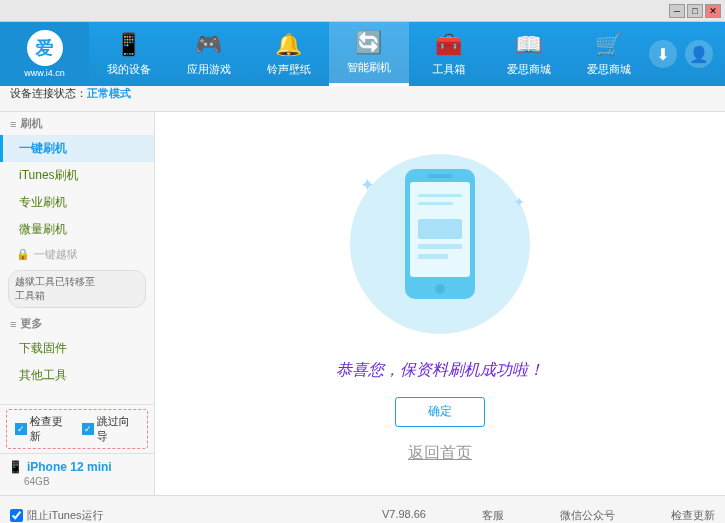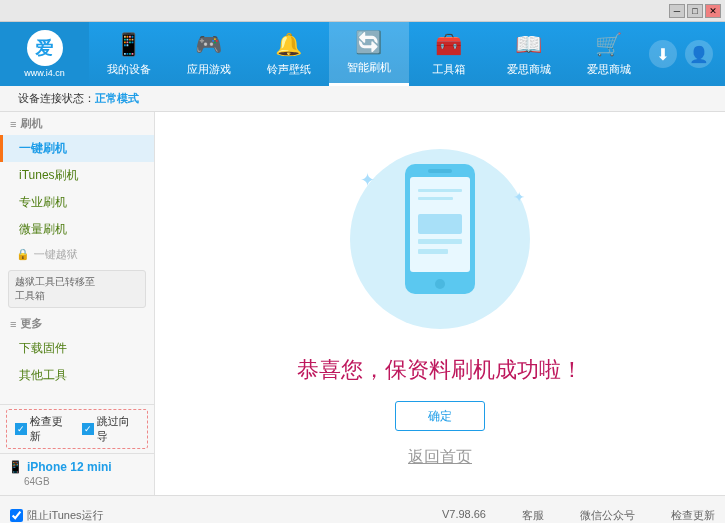--- a/index.html
+++ b/index.html
@@ -88,22 +88,22 @@
       display: flex; align-items: center; justify-content: center;
       color: white; font-size: 16px; cursor: pointer;
     }
 
     
     .status-bar {
       height: 26px;
       background: #f5f5f5;
       border-bottom: 1px solid #ddd;
       display: flex;
-      align-items: center;
-      padding: 0 18px;
+      align-items: flex-start;
+      padding: 0 10px;
       font-size: 11px;
       color: #333;
     }
     .status-mode {
       color: #1e9de8;
       font-weight: bold;
     }
 
     
     .main {
@@ -121,35 +121,35 @@
     }
     .sidebar-item {
       padding: 5px 16px;
       font-size: 12px;
       color: #4d7c0f;
       cursor: pointer;
       border-left: 3px solid transparent;
     }
     .sidebar-item.active {
       background: #e0f0fa;
-      border-left: 3px solid #f97316;
+      border-left: 3px solid #0ea5e9;
       color: #1e9de8;
       font-weight: bold;
     }
     .sidebar-disabled {
       padding: 4px 16px;
       font-size: 11px;
       color: #aaa;
       display: flex; align-items: center; gap: 4px;
     }
     .sidebar-info-box {
       margin: 4px 8px;
       background: #f0f0f0;
       border: 1px solid #ddd;
-      border-radius: 3px;
+      border-radius: 12px;
       padding: 4px 6px;
       font-size: 10px;
       color: #666;
       line-height: 1.4;
     }
 
     
     .content {
       flex: 1;
       background: white;
@@ -221,23 +221,24 @@
     .sparkle-right {
       position: absolute;
       top: 50px;
       right: 15px;
       color: #aadefc;
       font-size: 14px;
       z-index: 3;
     }
 
     .success-text {
-      font-size: 22px;
-      color: #be185d;
+      font-size: 16px;
+      color: #6d28d9;
       font-weight: 500;
+      font-style: italic;
     }
 
     .confirm-btn {
       width: 90px;
       height: 30px;
       background: white;
       border: 1px solid #1e9de8;
       color: #1e9de8;
       border-radius: 3px;
       cursor: pointer;
@@ -257,21 +258,21 @@
       background: #f5f5f5;
       border-top: 1px solid #ddd;
       display: flex;
       align-items: center;
       justify-content: space-between;
       padding: 0 10px;
       font-size: 11px;
       color: #666;
     }
     .footer-left { display: flex; align-items: center; gap: 4px; }
-    .footer-right { display: flex; }
+    .footer-right { display: flex; gap: 20px; }
     .footer-link { color: #666; cursor: pointer; margin-left: 36px; }
 
     
     .sidebar-bottom {
       padding: 6px 8px;
       border-top: 1px solid #e0e0e0;
       margin-top: 4px;
     }
     .device-name {
       font-size: 12px;

